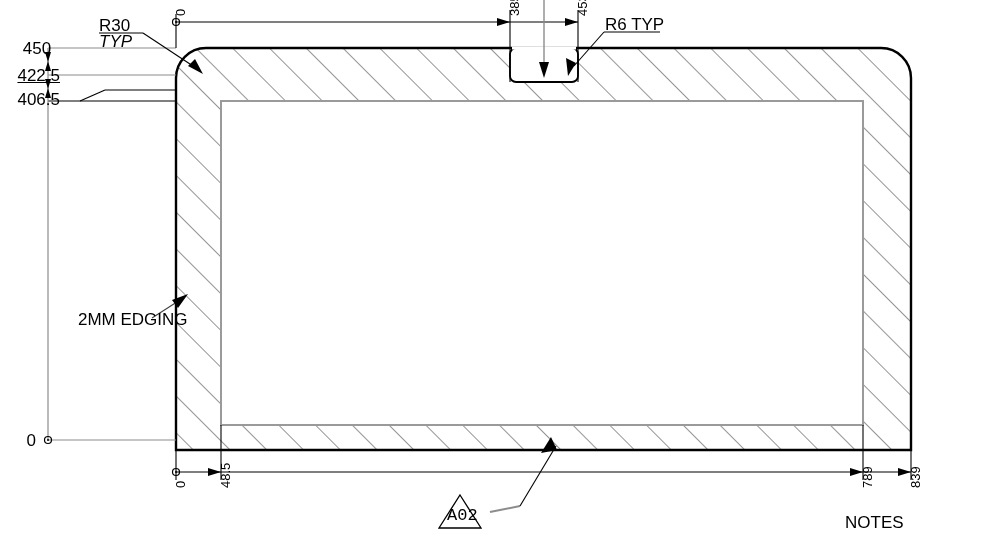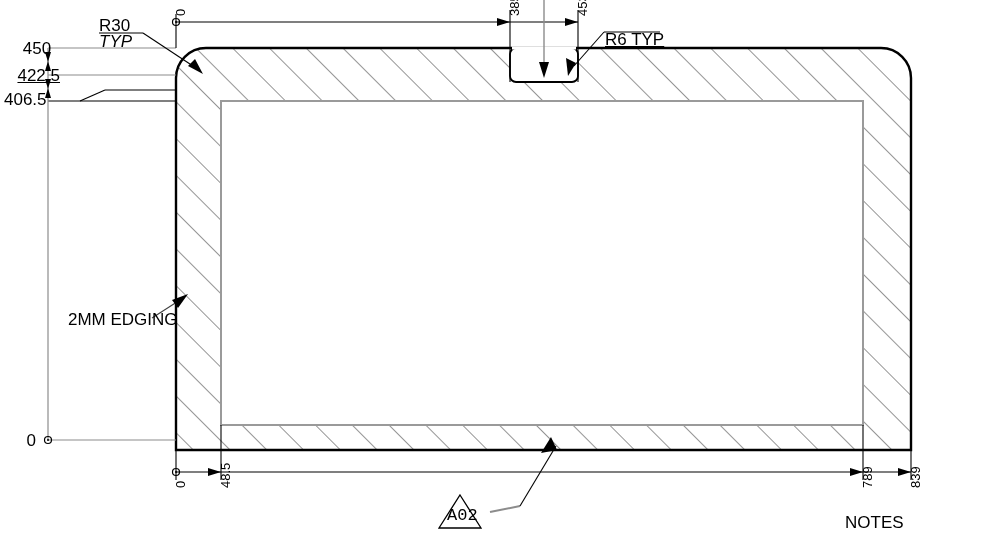--- a/index.html
+++ b/index.html
@@ -176,37 +176,37 @@
     <g>
       <polygon points="460,495 481,528 439,528" fill="none" stroke="#000000" stroke-width="1.3"></polygon>
       <line x1="490" y1="512" x2="520" y2="506" stroke="#8c8c8c" stroke-width="2"></line>
       <line x1="520" y1="506" x2="556" y2="446" stroke="#000000" stroke-width="1.1"></line>
       <polygon points="551,437 541,453 557,450" fill="#000000"></polygon>
     </g>
   </svg>
 
   <div class="lbl" style="left:14px; top:41px; width:46px; text-align:center;">450</div>
   <div class="lbl" style="left:4px; top:68px; width:56px; text-align:right;text-decoration:underline;">422.5</div>
-  <div class="lbl" style="left:4px; top:92px; width:56px; ">406.5</div>
+  <div class="lbl" style="left:4px; top:92px; width:56px; text-align:right;">406.5</div>
   <div class="lbl" style="left:14px; top:433px; width:22px; text-align:right;">0</div>
 
   <div class="lbl-rot" style="left:174px; top:16px;">0</div>
 
   <div class="lbl-rot" style="left:508px; top:16px;">385</div>
   <div class="lbl-rot" style="left:576px; top:16px;">453</div>
 
   <div class="lbl-rot" style="left:174px; top:488px;">0</div>
   <div class="lbl-rot" style="left:219px; top:488px;">48.5</div>
   <div class="lbl-rot" style="left:861px; top:488px;">789</div>
   <div class="lbl-rot" style="left:909px; top:488px;">839</div>
 
   <div class="lbl" style="left:99px; top:18px;">R30</div>
   <div class="lbl" style="left:99px; top:34px;font-style:italic;">TYP</div>
 
-  <div class="lbl" style="left:605px; top:32px;text-decoration:underline;">R6 TYP</div>
-
-  <div class="lbl" style="left:68px; top:312px;">2MM EDGING</div>
+  <div class="lbl" style="left:605px; top:17px;">R6 TYP</div>
+
+  <div class="lbl" style="left:78px; top:312px;">2MM EDGING</div>
 
   <div class="lbl" style="left:447px; top:508px;font-family:Liberation Mono, monospace;">A02</div>
 
   <div class="lbl" style="left:845px; top:515px;text-align:right;">NOTES</div>
 
 </div>
 
 </body></html>

